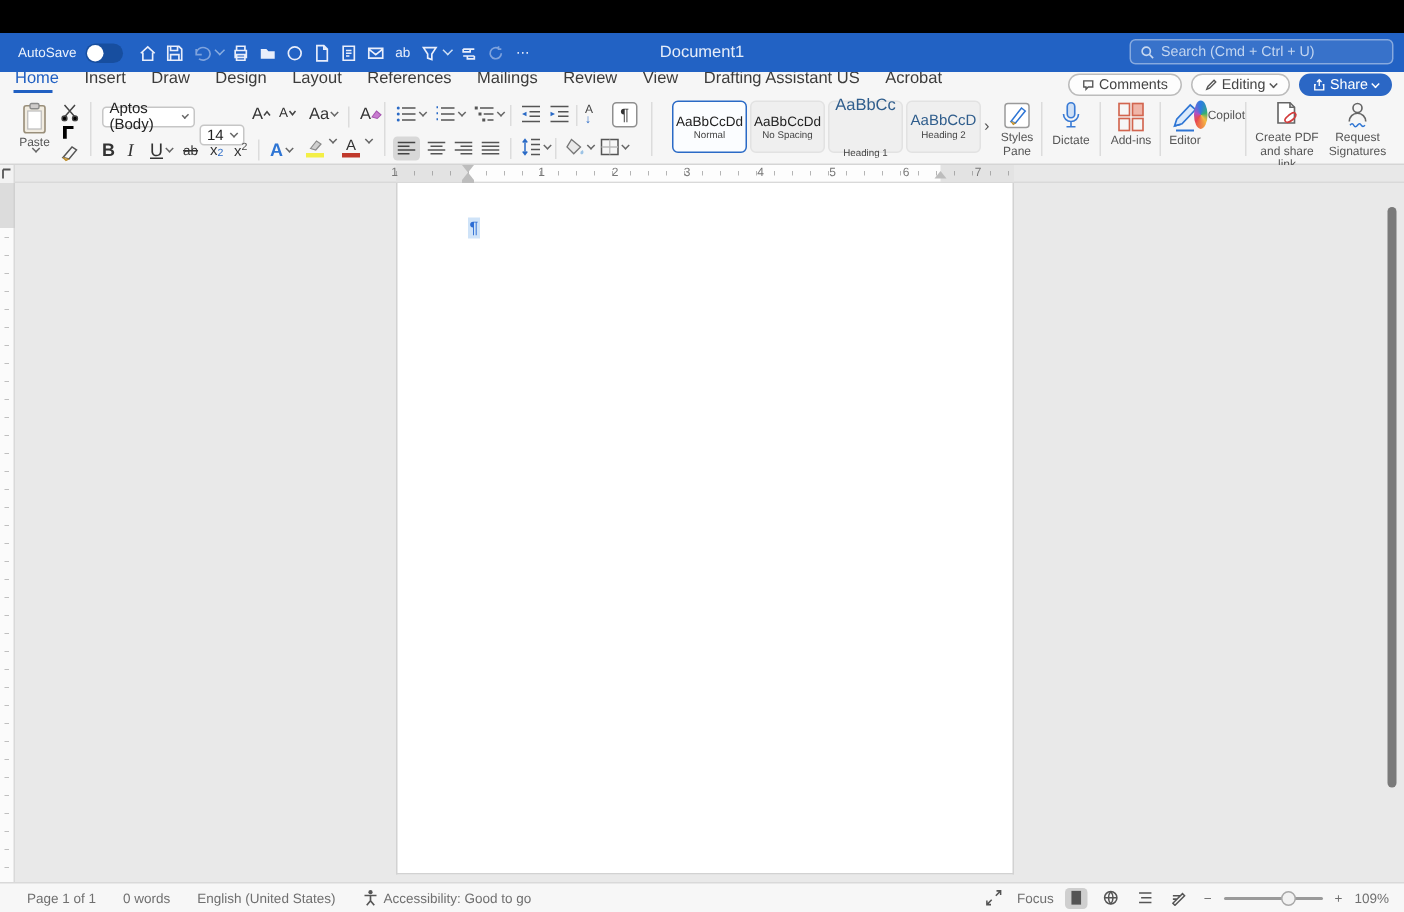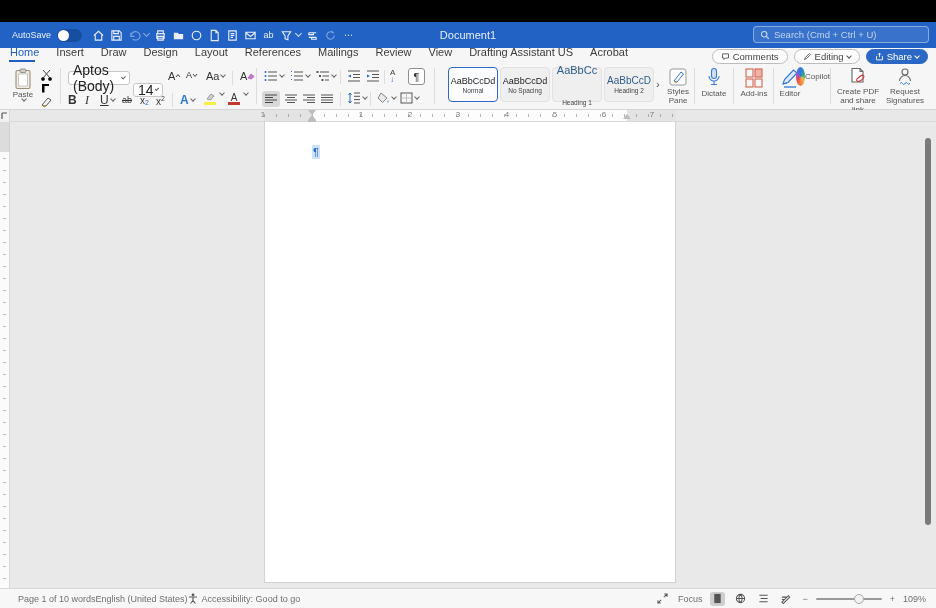--- a/index.html
+++ b/index.html
@@ -42,21 +42,21 @@
   .pill.share svg { stroke:#fff; }
   .chev-d { width:4px; height:4px; border-right:1px solid #555; border-bottom:1px solid #555; transform:rotate(45deg); margin-top:-2px; }
   .pill.share .chev-d { border-color:#fff; }
 
   
   .ribbon { left:0; top:64px; width:936px; height:46px; background:#f6f6f6; border-bottom:1px solid #d5d5d5; }
   .sep { position:absolute; top:4px; width:1px; height:36px; background:#dcdcdc; }
   .rbtn { position:absolute; display:flex; align-items:center; justify-content:center; color:#3d3d3d; }
   .rlabel { font-size:8px; color:#555; text-align:center; line-height:1.15; }
   .chev-g { width:4px; height:4px; border-right:1px solid #666; border-bottom:1px solid #666; transform:rotate(45deg); display:inline-block; margin-left:2px; margin-top:-2px; }
-  .combo { position:absolute; height:14px; background:#fff; border:1px solid #c6c6c6; border-radius:3px; display:flex; align-items:center; justify-content:space-between; padding:0 4px; font-size:14px; color:#222; }
+  .combo { position:absolute; height:14px; background:#fff; border:1px solid #c6c6c6; border-radius:3px; display:flex; align-items:center; justify-content:space-between; padding:0 4px; font-size:10px; color:#222; }
   .mini { font-size:11px; color:#333; }
   .b { font-weight:bold; }
   .i { font-style:italic; font-family:"Liberation Serif",serif; }
   .u { text-decoration:underline; }
   .strike { text-decoration:line-through; font-size:9px; }
   .style-card { position:absolute; top:3px; width:50px; height:35px; background:#efefef; border:1px solid #e2e2e2; border-radius:4px; display:flex; flex-direction:column; align-items:center; justify-content:center; gap:1px; }
   .style-card.selected { background:#fbfdff; border:1px solid #2a6ac6; }
   .style-prev { font-size:9px; color:#222; white-space:nowrap; }
   .style-prev.h { color:#2f5d8c; font-size:11px; }
   .style-name { font-size:6.5px; color:#444; }
@@ -77,21 +77,21 @@
   .canvas { left:0; top:122px; width:936px; height:466px; background:#e9e9e9; overflow:hidden; }
   .vruler { position:absolute; left:0; top:0; width:10px; height:466px; background:#fbfbfb; border-right:1px solid #d9d9d9;
      background-image:repeating-linear-gradient(to bottom,#c0c0c0 0 1px,transparent 1px 12px); background-size:3px 100%; background-position:3px 0; background-repeat:no-repeat; }
   .vruler-top { position:absolute; left:0; top:0; width:10px; height:30px; background:#dcdcdc; border-right:1px solid #d0d0d0; }
   .page { position:absolute; left:264px; top:0; width:412px; height:461px; background:#fff; border:1px solid #d2d2d2; border-top:none; }
   .pilcrow-cursor { position:absolute; left:47px; top:23px; width:8px; height:14px; background:#cfe3f8; color:#2b6cd4; font-size:11px; line-height:14px; text-align:center; }
   .scrollbar { position:absolute; left:925px; top:16px; width:6px; height:387px; border-radius:3px; background:#7a7a7a; }
 
   
   .statusbar { left:0; top:588px; width:936px; height:20px; background:#f7f7f7; border-top:1px solid #d9d9d9; display:flex; align-items:center; font-size:9px; color:#6f6f6f; }
-  .sb-left { display:flex; align-items:center; margin-left:18px; }
+  .sb-left { display:flex; align-items:center; gap:18px; margin-left:18px; }
   .sb-right { position:absolute; right:10px; display:flex; align-items:center; gap:8px; }
   .sb-ico { width:15px; height:14px; display:flex; align-items:center; justify-content:center; border-radius:3px; }
   .sb-ico svg { width:11px; height:11px; stroke:#555; fill:none; stroke-width:1.1; }
   .sb-ico.sel { background:#cfcfcf; }
   .zoom-track { width:66px; height:2px; background:#9a9a9a; border-radius:1px; position:relative; }
   .zoom-thumb { position:absolute; left:38px; top:-4px; width:10px; height:10px; border-radius:50%; background:#f2f2f2; border:1px solid #a8a8a8; }
   .acc-wrap { display:flex; align-items:flex-end; gap:4px; }
 </style>
 </head>
 <body>

